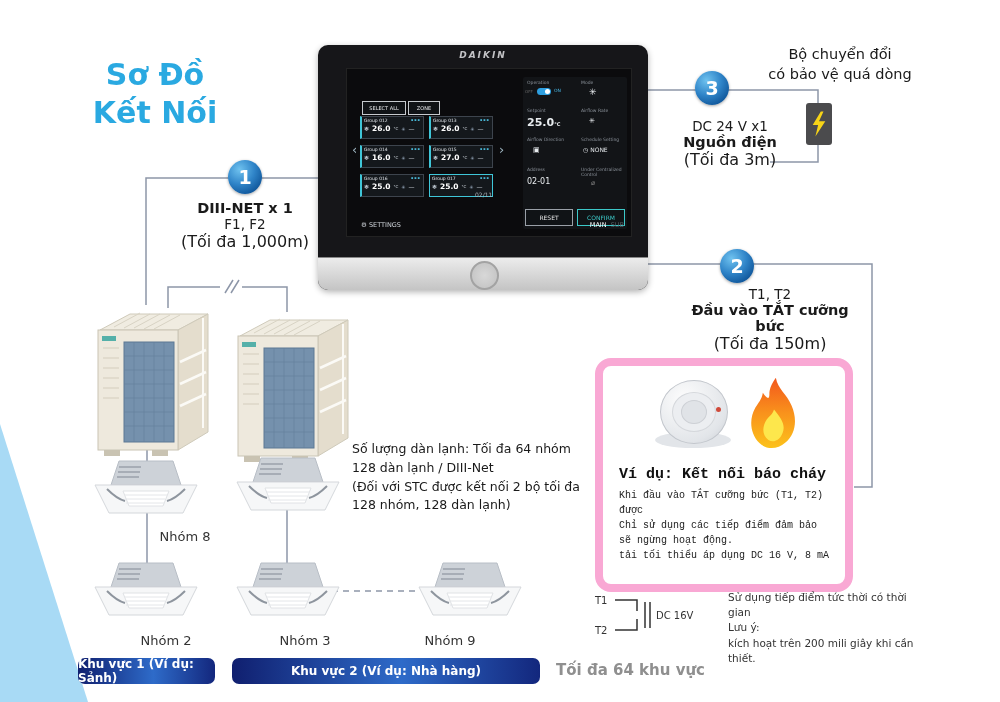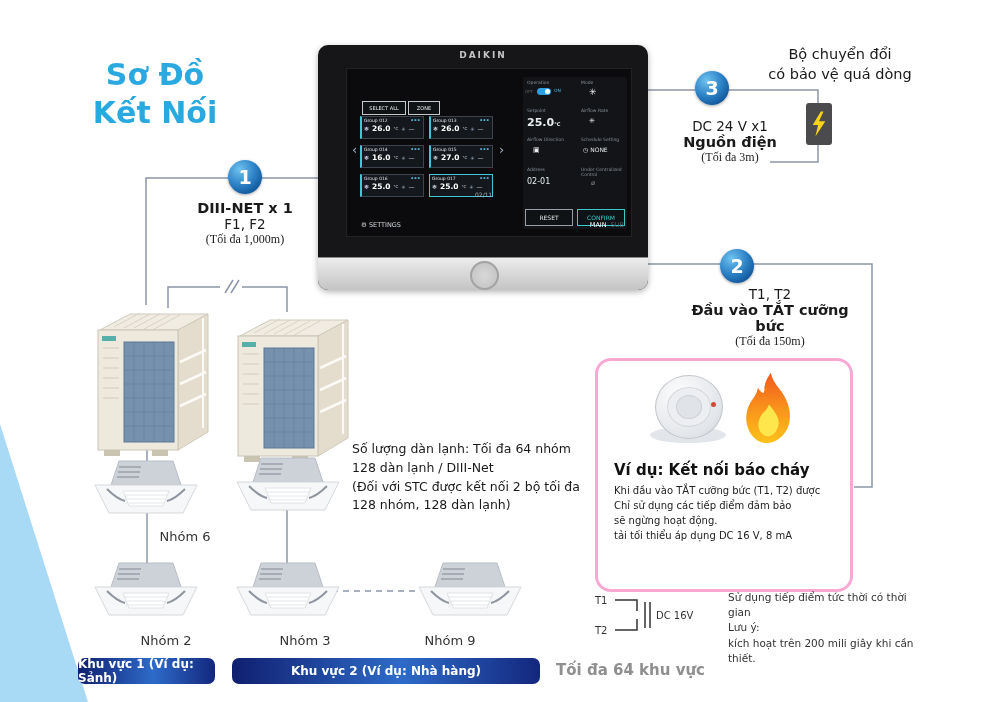--- a/index.html
+++ b/index.html
@@ -10,27 +10,27 @@
   
   .main-title{left:75px;top:56px;width:160px;font-size:30px;font-weight:bold;color:#2aa9e1;line-height:1.25;}
   
   .num-circle{width:34px;height:34px;border-radius:50%;color:#fff;font-size:19px;font-weight:bold;
     display:flex;align-items:center;justify-content:center;z-index:5;
     background:radial-gradient(circle at 34% 28%, #6fc2ef 0%, #2f84c8 45%, #11589c 78%, #0a4a8a 100%);
     box-shadow:0 1px 3px rgba(0,0,0,.35);}
   
   .co-title{font-weight:bold;font-size:14.5px;}
   .co-sub{font-size:13.5px;}
-  .co-note{font-size:12px;font-family:Liberation Serif, serif;}
+  .co-note{font-size:16px;}
   .co-line{font-size:14.5px;line-height:1.35;}
   
   .device{left:318px;top:45px;width:330px;height:245px;background:#161619;border-radius:10px;z-index:3;
     box-shadow:0 2px 6px rgba(0,0,0,.3);overflow:hidden;}
   .brand{position:absolute;top:5px;left:0;width:100%;text-align:center;color:#c3c3c6;font-size:9px;
-    font-weight:bold;letter-spacing:2px;}
+    font-weight:bold;font-style:italic;letter-spacing:2px;}
   .screen{position:absolute;left:28px;top:23px;width:284px;height:167px;background:#0b0b0d;border:1px solid #222;}
   .silverbar{position:absolute;left:0;bottom:0;width:100%;height:32px;
     background:linear-gradient(#ececec,#c4c4c4);border-top:1px solid #888;}
   .homebtn{position:absolute;left:152px;top:3px;width:25px;height:25px;border-radius:50%;
     border:2px solid #a3a3a3;background:radial-gradient(#d8d8d8,#c0c0c0);}
   
   .scr-date{position:absolute;right:8px;top:6px;color:#9aa0a6;font-size:5px;}
   .scr-time{color:#fff;font-size:11px;margin-left:6px;vertical-align:middle;}
   .chev{position:absolute;color:#9fb6c2;font-size:13px;line-height:1;}
   .scr-btn{position:absolute;border:1px solid #c6cace;color:#e8eaec;font-size:5px;
@@ -56,22 +56,22 @@
   .knob{position:absolute;right:1px;top:1px;width:5px;height:5px;border-radius:50%;background:#fff;}
   .pbtn{position:absolute;height:15px;width:46px;display:flex;align-items:center;justify-content:center;
     font-size:6px;background:#101316;}
   .settings-lbl{position:absolute;left:14px;bottom:7px;color:#cfd4da;font-size:6.5px;}
   .mainsub{position:absolute;right:7px;bottom:7px;font-size:6.5px;}
   .mainsub .m{color:#fff;} .mainsub .s{color:#595f66;margin-left:4px;}
   
   .adapter{left:806px;top:103px;width:26px;height:42px;background:#4b4b4d;border-radius:3px;z-index:4;
     display:flex;align-items:center;justify-content:center;}
   
-  .firebox{left:595px;top:358px;width:258px;height:234px;border:3px solid #f9a8d4;border-radius:16px;
-    background:#fff;z-index:3;box-sizing:border-box;}
+  .firebox{left:595px;top:358px;width:258px;height:234px;border:8px solid #f9a8d4;border-radius:16px;
+    background:#fff;z-index:3;box-sizing:border-box;font-family:Liberation Mono, monospace;}
   .fb-title{position:absolute;left:16px;top:100px;font-size:15px;font-weight:bold;color:#111;}
   .fb-body{position:absolute;left:16px;top:122px;font-size:10px;line-height:1.5;color:#222;}
   
   .det-base{position:absolute;left:52px;top:66px;width:76px;height:16px;border-radius:50%;background:#e2e5e9;}
   .det-outer{position:absolute;left:57px;top:14px;width:66px;height:62px;border-radius:50%;
     background:radial-gradient(circle at 35% 30%, #fdfdfd, #e2e5e9 70%, #c9cdd3);border:1px solid #c2c6cc;}
   .det-mid{position:absolute;left:11px;top:11px;width:42px;height:38px;border-radius:50%;
     background:#eceef1;border:1px solid #d5d8dc;}
   .det-inner{position:absolute;left:8px;top:7px;width:24px;height:22px;border-radius:50%;
     background:#e0e3e7;border:1px solid #cdd0d5;}
@@ -161,21 +161,21 @@
   <svg class="abs unit-svg" style="left:233px;top:455px" width="110" height="60" viewBox="0 0 110 58">
       <use href="#sym-cas"></use>
     </svg>
   <svg class="abs unit-svg" style="left:233px;top:560px" width="110" height="60" viewBox="0 0 110 58">
       <use href="#sym-cas"></use>
     </svg>
   <svg class="abs unit-svg" style="left:415px;top:560px" width="110" height="60" viewBox="0 0 110 58">
       <use href="#sym-cas"></use>
     </svg>
 
-  <div class="abs grp-lbl" style="left:145px;top:529px">Nhóm 6</div>
+  <div class="abs grp-lbl" style="left:145px;top:529px">Nhóm 8</div>
   <div class="abs grp-lbl" style="left:126px;top:633px">Nhóm 2</div>
   <div class="abs grp-lbl" style="left:265px;top:633px">Nhóm 3</div>
   <div class="abs grp-lbl" style="left:410px;top:633px">Nhóm 9</div>
 
   <div class="abs device">
     <div class="brand">DAIKIN</div>
     <div class="screen">
       <div class="scr-date">
         <span>16/JUL/2024 THU</span>
         <span class="scr-time">10:00</span>

